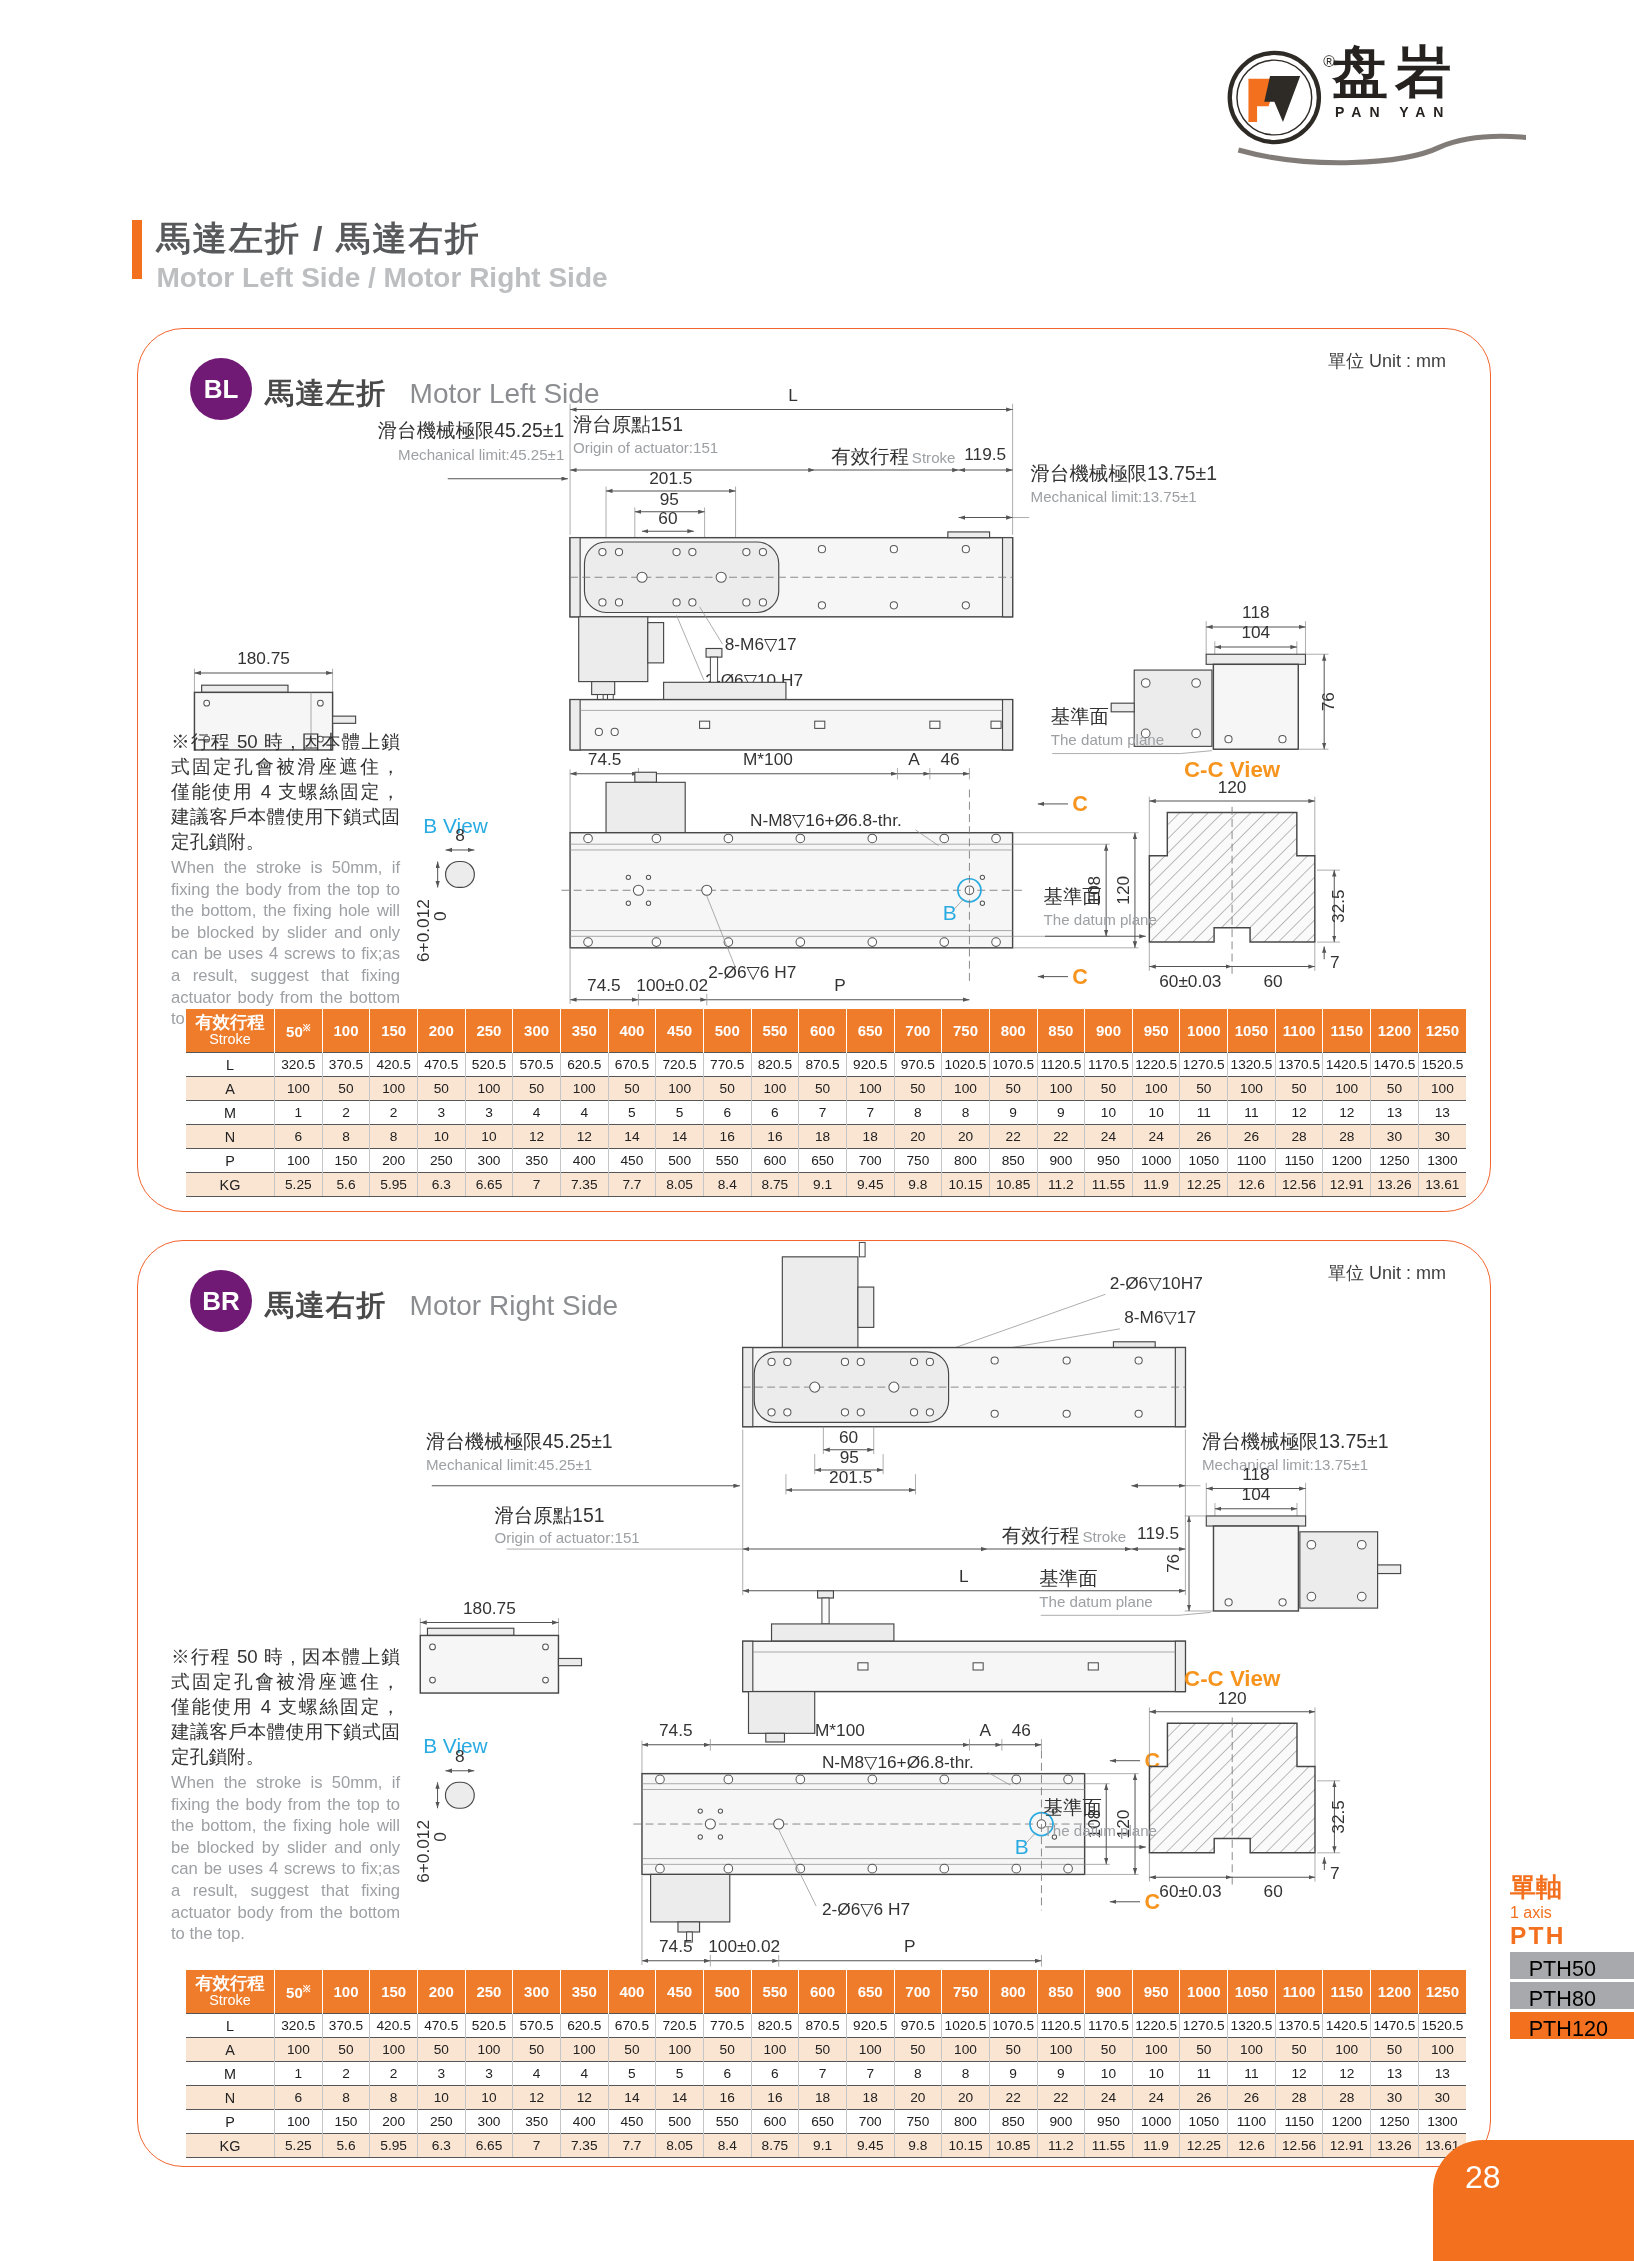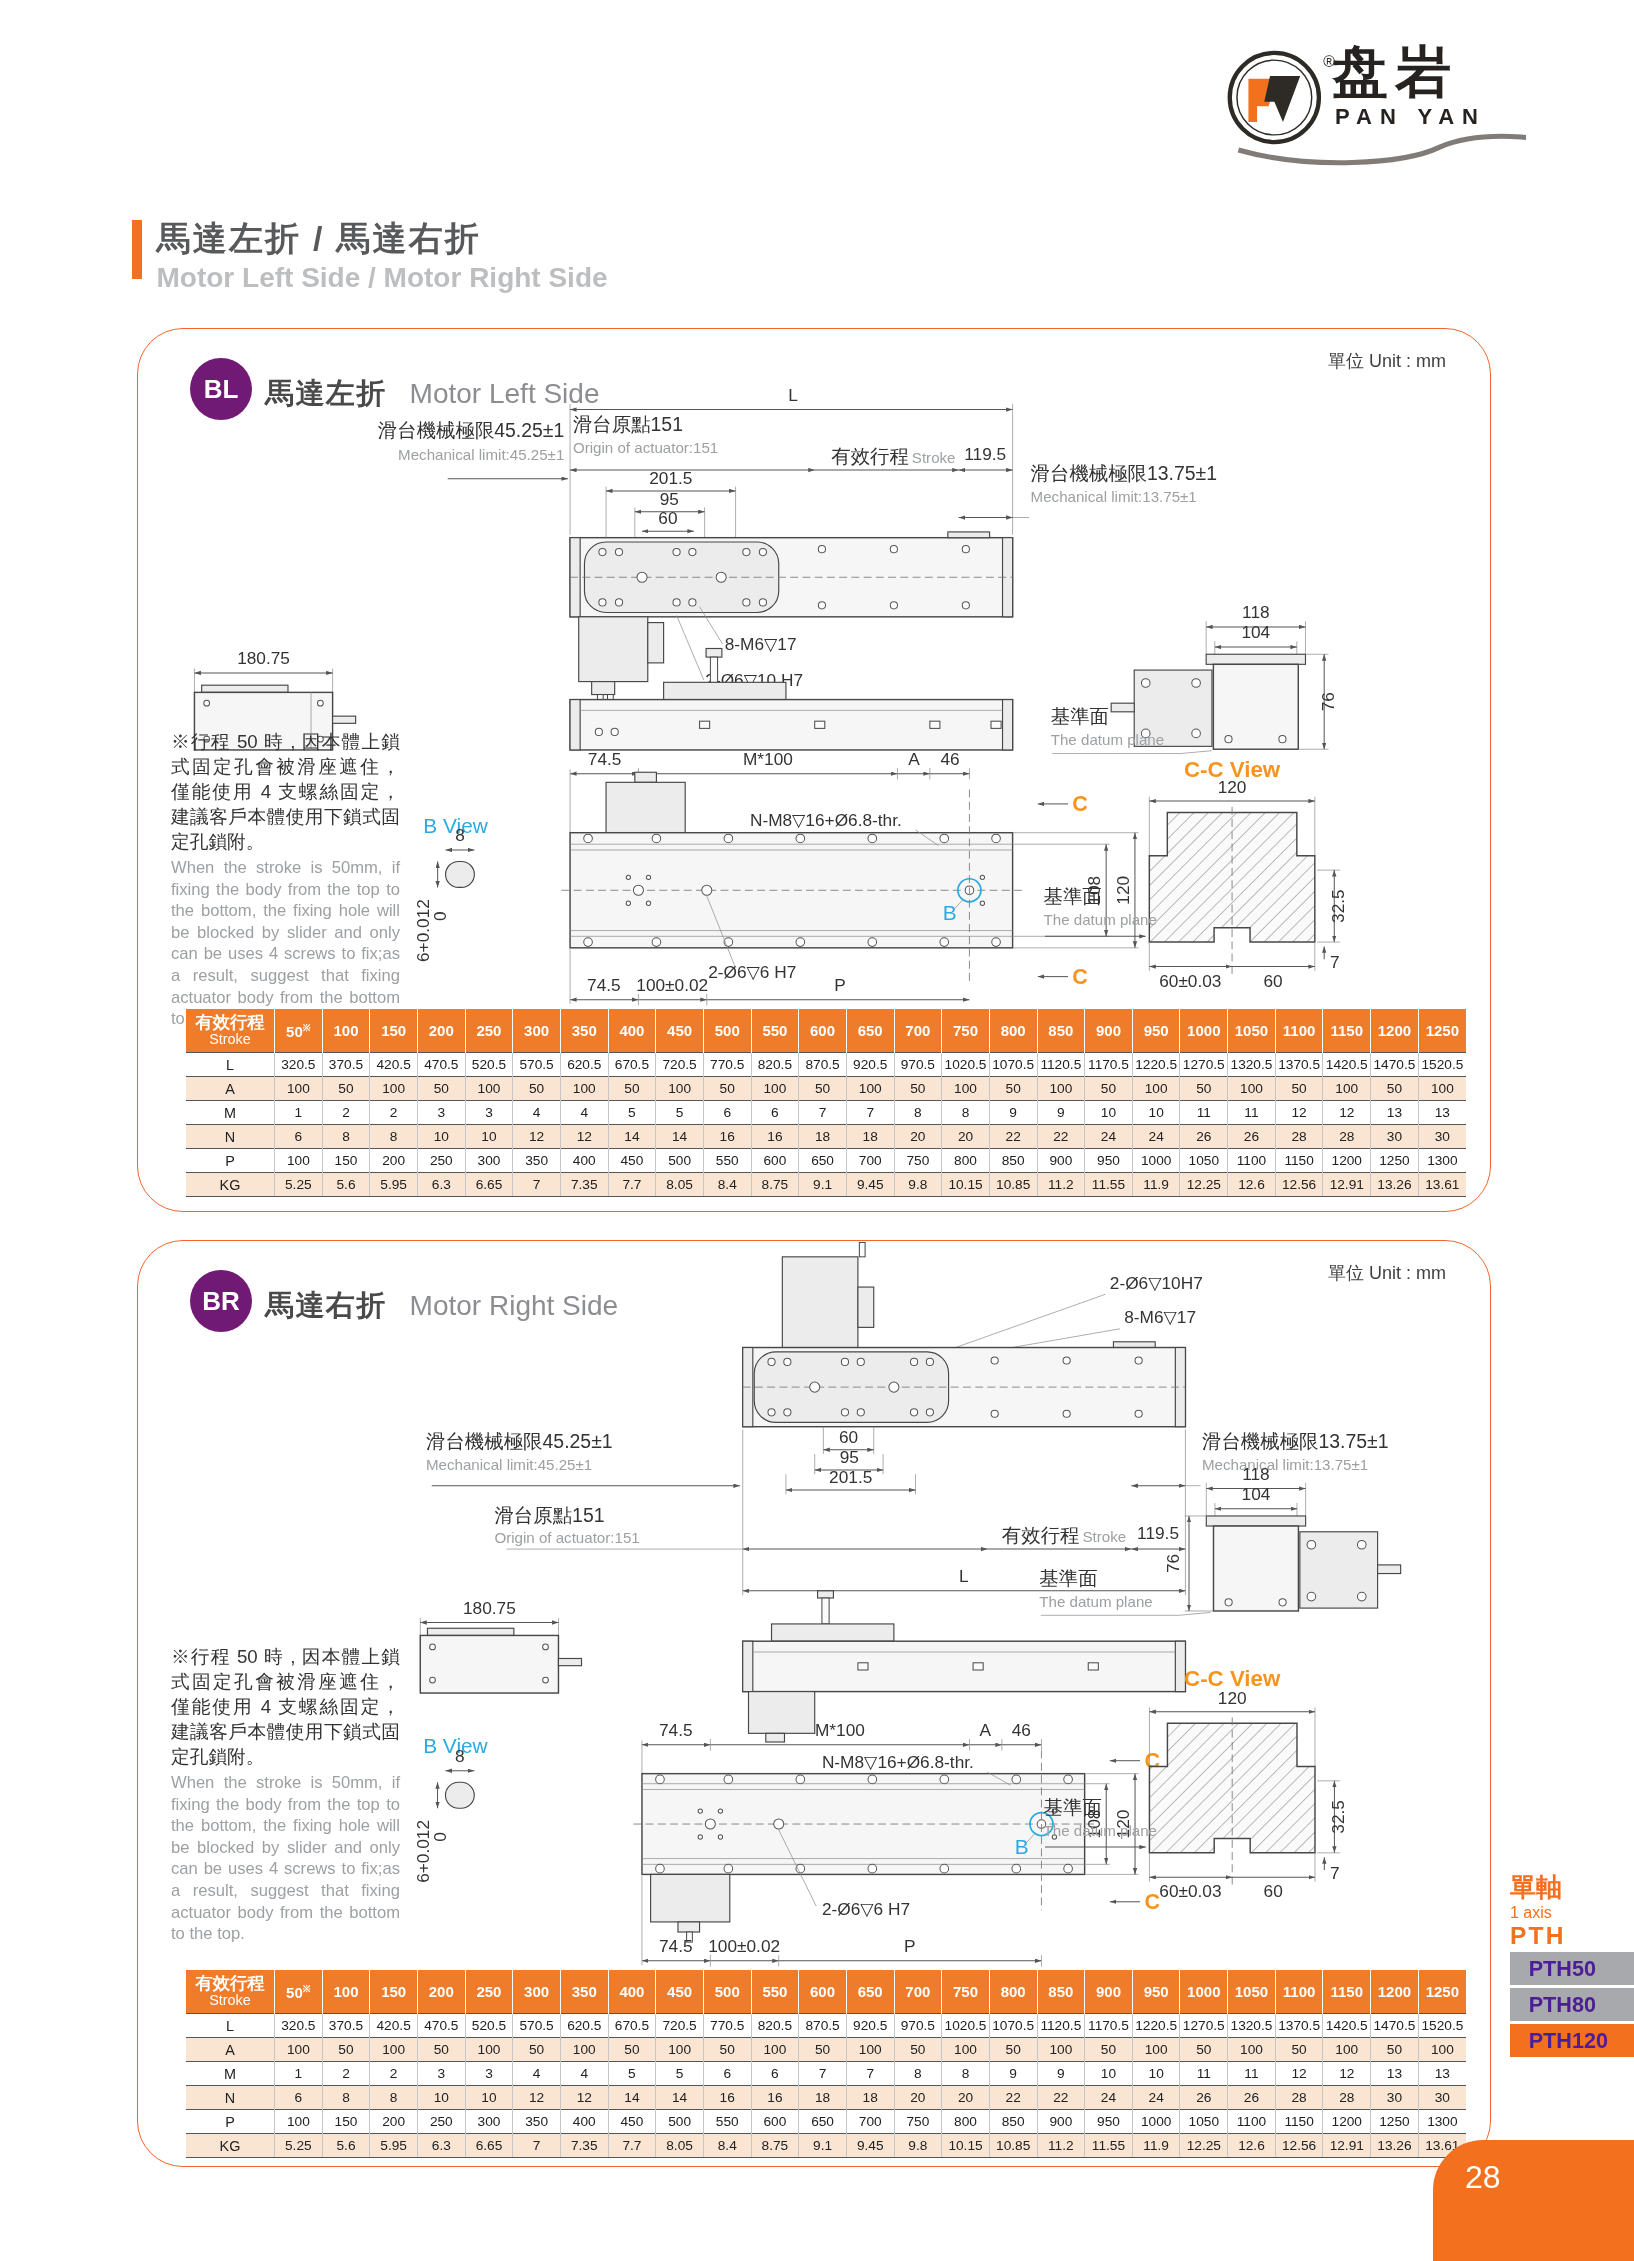--- a/index.html
+++ b/index.html
@@ -1,20 +1,20 @@
 <!DOCTYPE html>
 <html style="font-size:11.5px"><head>
 <meta charset="utf-8">
 <style>
   html,body{margin:0;padding:0;background:#fff;}
   body{width:1634px;height:2261px;position:relative;font-family:"Liberation Sans",sans-serif;color:#3a3a3a;overflow:hidden;}
   
   .logo{position:absolute;left:1224px;top:29px;width:302px;height:137px;}
   .logo-zh{position:absolute;left:108px;top:5.8px;font-size:56px;font-weight:bold;color:#262220;letter-spacing:7.2px;}
-  .logo-en{position:absolute;left:111px;top:75px;font-size:22px;font-weight:bold;color:#262220;letter-spacing:8px;}
+  .logo-en{position:absolute;left:111px;top:75px;font-size:14px;font-weight:bold;color:#262220;letter-spacing:8px;}
   
   .ptitle{position:absolute;left:132px;top:216px;}
   .ptitle .bar{position:absolute;left:0;top:4.3px;width:10px;height:59px;background:#F3701E;}
   .ptitle .t-zh{position:absolute;left:24.5px;top:0;font-size:34px;font-weight:bold;color:#58595B;letter-spacing:2.2px;white-space:nowrap;}
   .ptitle .t-en{position:absolute;left:24.5px;top:46px;font-size:28px;font-weight:bold;color:#BCBEC0;white-space:nowrap;}
   
   .panel{position:absolute;left:137px;width:1352px;border:1.8px solid #F2652F;border-radius:46px;background:#fff;}
   .panel.bl{top:328px;height:882px;}
   .panel.br{top:1240px;height:925px;}
   .unit{position:absolute;top:20px;right:44px;font-size:18px;color:#3f3f3f;}
@@ -55,21 +55,21 @@
   .stbl td{height:23px;text-align:center;font-size:13.7px;color:#222;border-top:1.4px solid #55565A;border-left:0.7px solid #c3c5c7;padding:0;}
   .stbl td:first-child{border-left:none;font-size:14.4px;}
   .stbl tr.band td{background:#FAE5D3;}
   .stbl tbody tr:last-child td{border-bottom:1.4px solid #55565A;}
   
   .series{position:absolute;left:1510px;top:1870px;width:124px;text-align:left;color:#F3701E;}
   .series .s-zh{font-size:26px;font-weight:bold;}
   .series .s-en{font-size:16px;margin-top:-1.4px;}
   .series .s-code{font-size:24.5px;font-weight:bold;letter-spacing:2.2px;}
   .tabs{position:absolute;left:1510px;top:1952px;width:124px;}
-  .tab{height:33px;margin-bottom:2.9px;background:#A7A9AC;color:#4c1d95;font-size:21.6px;font-weight:bold;line-height:33px;padding-left:18.7px;box-sizing:border-box;}
+  .tab{height:27px;margin-bottom:2.9px;background:#A7A9AC;color:#000000;font-size:21.6px;font-weight:normal;line-height:33px;padding-left:18.7px;box-sizing:border-box;}
   .tab.active{background:#F3701E;}
   
   .pagenum{position:absolute;left:1433px;top:2140px;width:202px;height:122px;background:#F3701E;border-radius:50px 0 0 0;color:#fff;font-size:32px;}
   .pagenum span{display:block;padding:18.7px 0 0 32px;}
 </style>
 </head>
 <body>
 
 <div class="logo">
   <svg width="302" height="137" viewBox="0 0 420 190">

